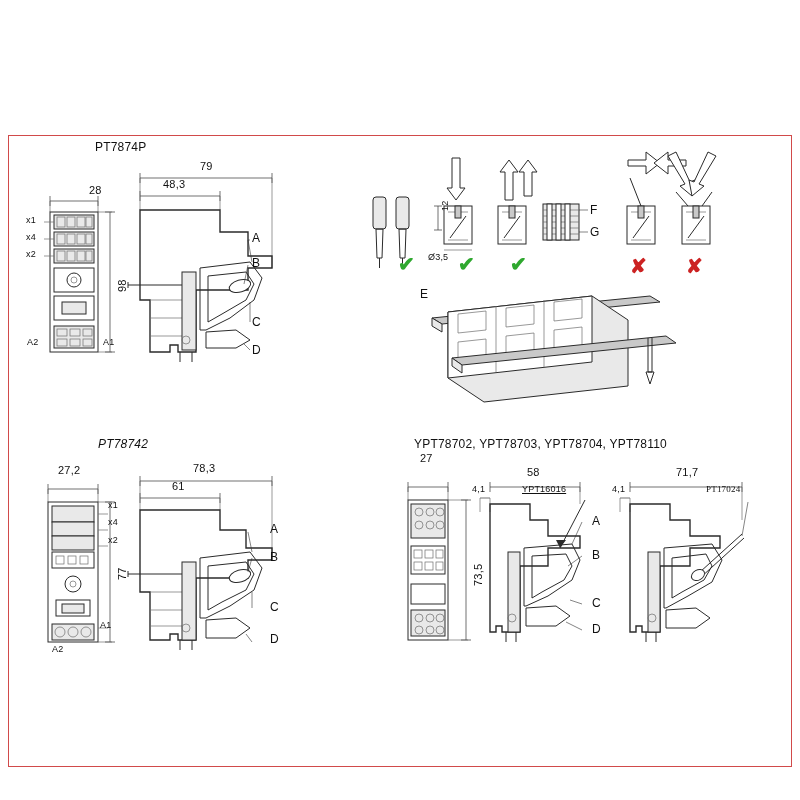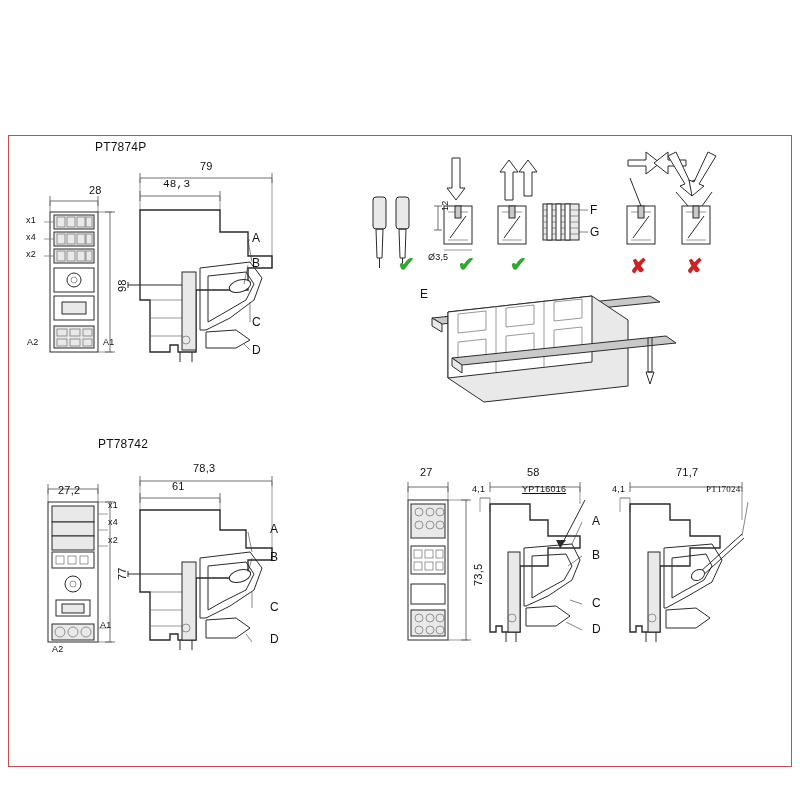--- a/index.html
+++ b/index.html
@@ -385,21 +385,21 @@
       <path class="ln" d="M700,572 L742,534"></path>
       <path class="ln" d="M700,578 L744,538"></path>
       <ellipse class="fillw" cx="698" cy="575" rx="7" ry="5" transform="rotate(-30 698 575)"></ellipse>
       <line class="leader" x1="742" y1="536" x2="748" y2="502"></line>
     </g>
   </svg>
 
   <div class="lbl big" style="left:95px;top:140px;">PT7874P</div>
   <div class="lbl" style="left:64px;top:184px;margin-left:25px;">28</div>
   <div class="lbl" style="left:200px;top:160px;">79</div>
-  <div class="lbl" style="left:163px;top:178px;font-family:Liberation Mono, monospace;">48,3</div>
+  <div class="lbl" style="left:163px;top:178px;">48,3</div>
   <div class="lbl vert" style="left:116px;top:292px;">98</div>
   <div class="lbl sm" style="left:26px;top:215px;">x1</div>
   <div class="lbl sm" style="left:26px;top:232px;">x4</div>
   <div class="lbl sm" style="left:26px;top:249px;">x2</div>
   <div class="lbl sm" style="left:27px;top:337px;">A2</div>
   <div class="lbl sm" style="left:103px;top:337px;">A1</div>
   <div class="lbl big" style="left:252px;top:231px;">A</div>
   <div class="lbl big" style="left:252px;top:256px;">B</div>
   <div class="lbl big" style="left:252px;top:315px;">C</div>
   <div class="lbl big" style="left:252px;top:343px;">D</div>
@@ -408,36 +408,37 @@
   <div class="lbl sm" style="left:428px;top:252px;">Ø3,5</div>
   <div class="check" style="left:398px;top:252px;">✔</div>
   <div class="check" style="left:458px;top:252px;">✔</div>
   <div class="check" style="left:510px;top:252px;">✔</div>
   <div class="cross" style="left:630px;top:254px;">✘</div>
   <div class="cross" style="left:686px;top:254px;">✘</div>
   <div class="lbl big" style="left:590px;top:203px;">F</div>
   <div class="lbl big" style="left:590px;top:225px;">G</div>
   <div class="lbl big" style="left:420px;top:287px;">E</div>
 
-  <div class="lbl big" style="left:98px;top:437px;">PT78742</div>
-  <div class="lbl" style="left:58px;top:484px;text-align:right;">27,2</div>
+  <div class="lbl big" style="left:98px;top:437px;font-style:italic;">PT78742</div>
+  <div class="lbl" style="left:58px;top:464px;text-align:right;">27,2</div>
   <div class="lbl" style="left:193px;top:462px;text-align:right;">78,3</div>
   <div class="lbl" style="left:172px;top:480px;">61</div>
   <div class="lbl vert" style="left:116px;top:580px;">77</div>
   <div class="lbl sm" style="left:108px;top:500px;">x1</div>
   <div class="lbl sm" style="left:108px;top:517px;">x4</div>
   <div class="lbl sm" style="left:108px;top:535px;">x2</div>
   <div class="lbl sm" style="left:100px;top:620px;">A1</div>
   <div class="lbl sm" style="left:52px;top:644px;">A2</div>
   <div class="lbl big" style="left:270px;top:522px;">A</div>
   <div class="lbl big" style="left:270px;top:550px;">B</div>
   <div class="lbl big" style="left:270px;top:600px;">C</div>
   <div class="lbl big" style="left:270px;top:632px;">D</div>
 
-  <div class="lbl" style="left:420px;top:466px;">27</div>
+  <div class="lbl big" style="left:414px;top:437px;">YPT78702, YPT78703, YPT78704, YPT78110</div>
+  <div class="lbl" style="left:420px;top:452px;">27</div>
   <div class="lbl sm" style="left:472px;top:484px;">4,1</div>
   <div class="lbl" style="left:527px;top:466px;">58</div>
   <div class="lbl sm" style="left:612px;top:484px;">4,1</div>
   <div class="lbl" style="left:676px;top:466px;text-align:center;">71,7</div>
   <div class="lbl vert" style="left:472px;top:586px;">73,5</div>
   <div class="lbl sm" style="left:522px;top:484px;text-decoration:underline;">YPT16016</div>
   <div class="lbl sm" style="left:706px;top:484px;font-family:Liberation Serif, serif;">PT17024</div>
   <div class="lbl big" style="left:592px;top:514px;">A</div>
   <div class="lbl big" style="left:592px;top:548px;">B</div>
   <div class="lbl big" style="left:592px;top:596px;">C</div>

